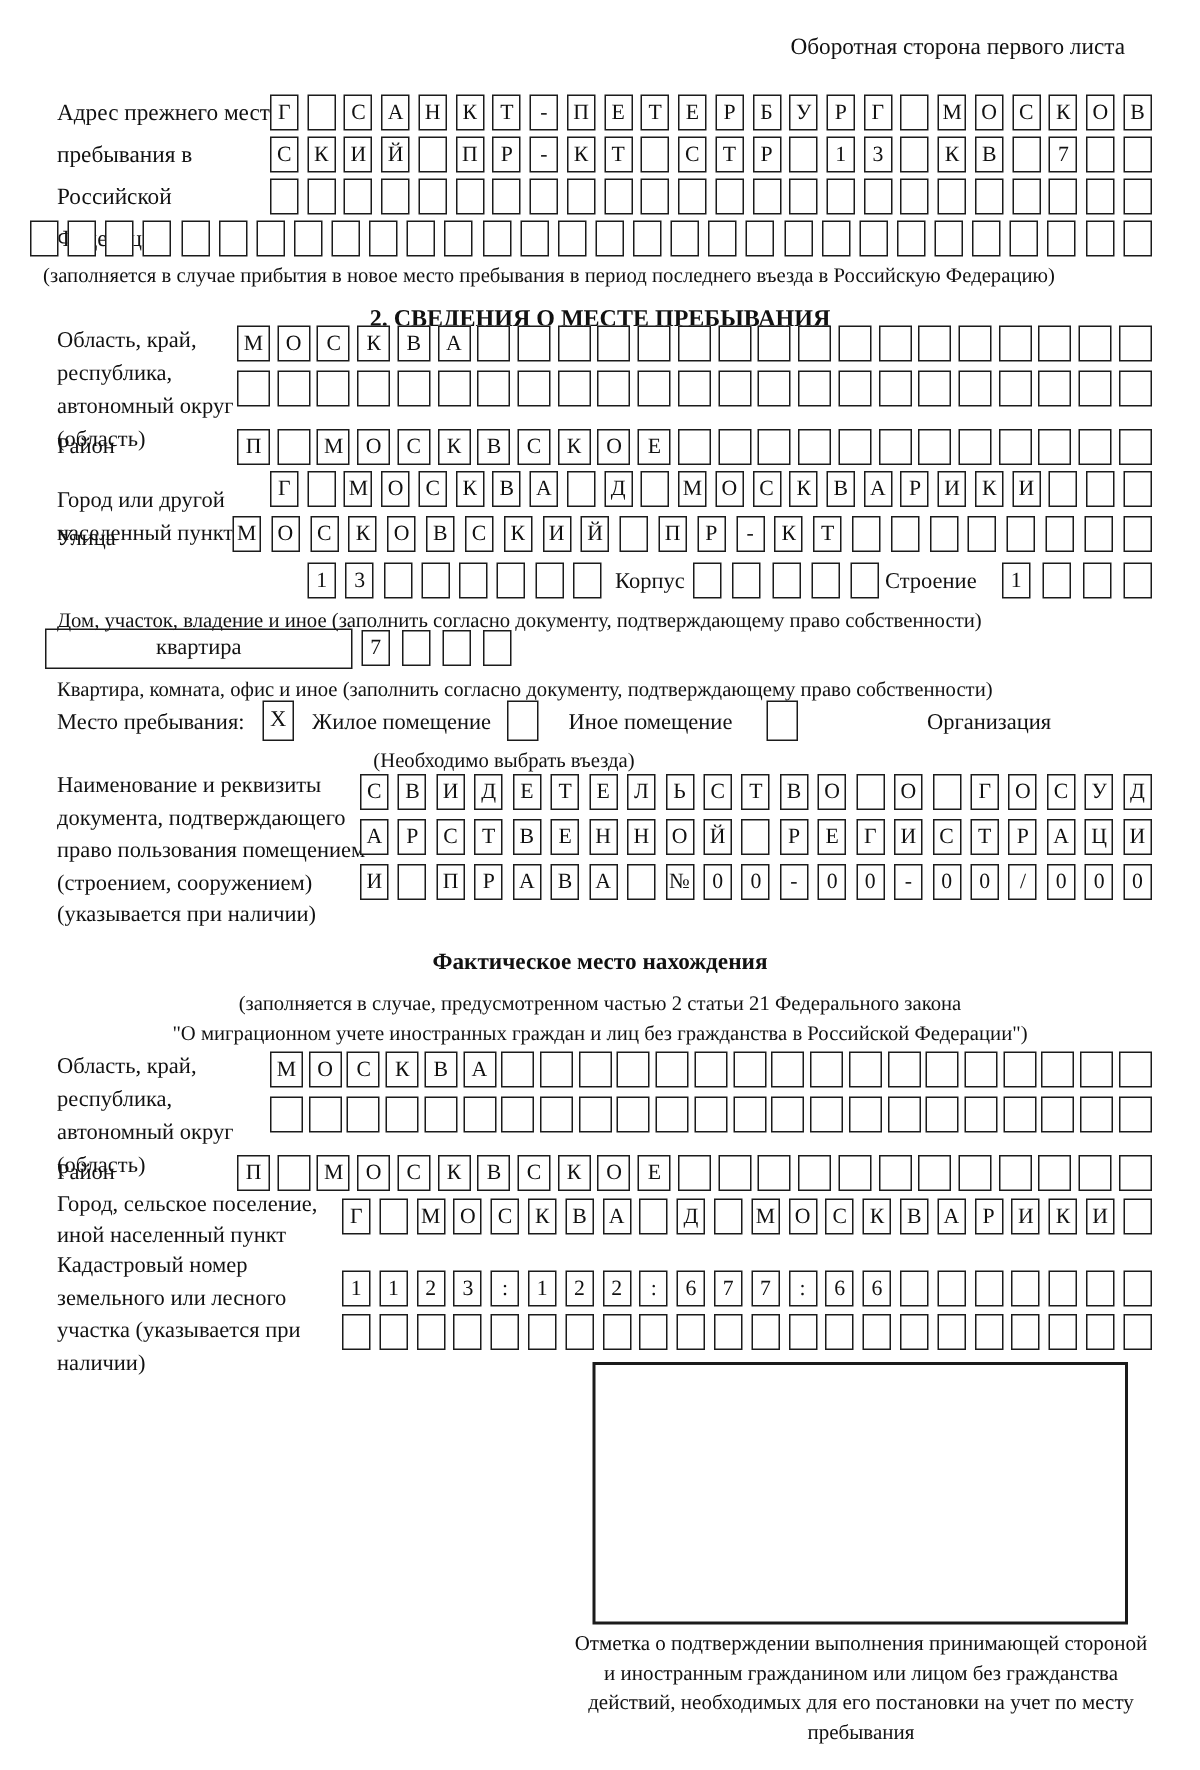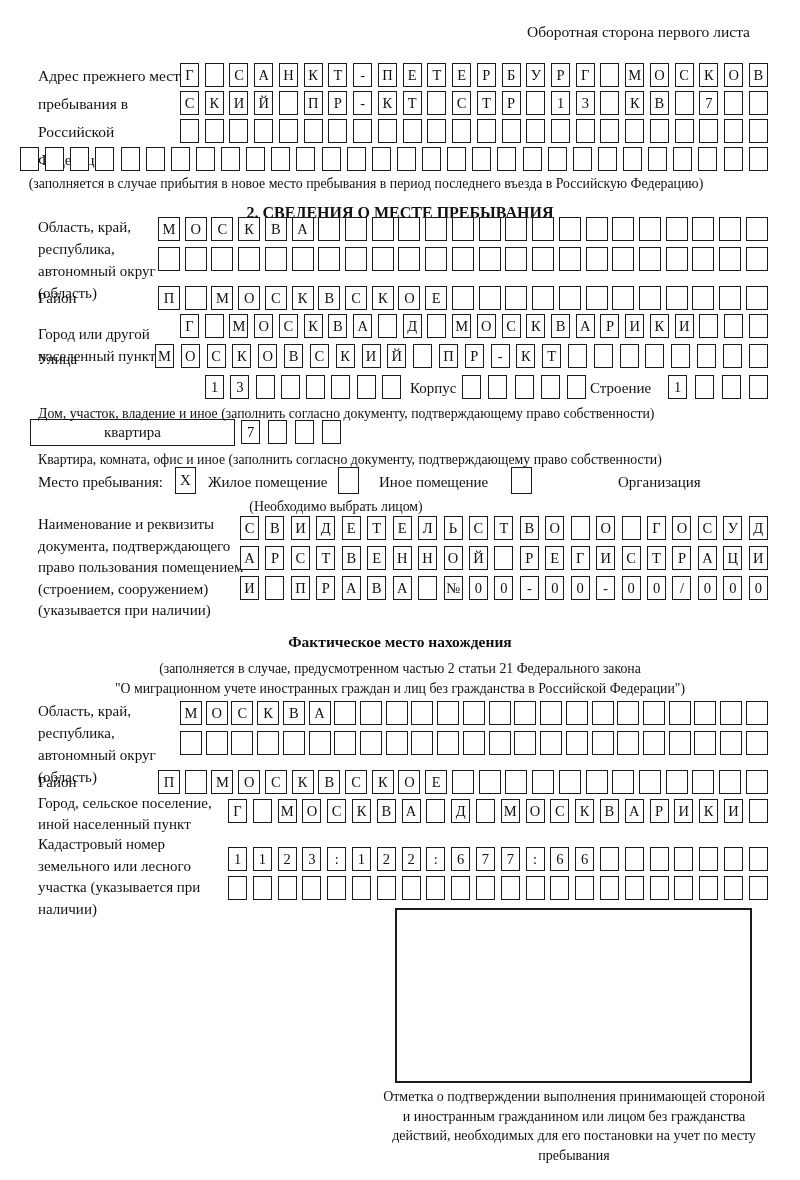--- a/index.html
+++ b/index.html
@@ -348,21 +348,21 @@
     </div>
   <div class="abs note" style="top:451px;left:38px;">Квартира, комната, офис и иное (заполнить согласно документу, подтверждающему право собственности)</div>
 
   <div class="abs lbl" style="top:471px;left:38px;">Место пребывания:</div>
   <div class="checkbox" style="top:467px;left:175px;">X</div>
   <div class="abs lbl" style="top:471px;left:208px;">Жилое помещение</div>
   <div class="checkbox" style="top:467px;left:338px;"></div>
   <div class="abs lbl" style="top:471px;left:379px;">Иное помещение</div>
   <div class="checkbox" style="top:467px;left:511px;"></div>
   <div class="abs lbl" style="top:471px;left:587px;margin-left:31px;">Организация</div>
-  <div class="abs note center" style="top:498px;left:196px;width:280px;">(Необходимо выбрать лицом)</div>
+  <div class="abs note center" style="top:498px;left:196px;width:280px;">(Необходимо выбрать въезда)</div>
 
   <div class="abs lbl" style="top:514px;left:38px;width:208px;line-height:21.5px;">Наименование и реквизиты документа, подтверждающего право пользования помещением (строением, сооружением) (указывается при наличии)</div>
   <div class="boxrow" style="top:516px;left:240px;width:528px;">
       <span class="cell">С</span>
       <span class="cell">В</span>
       <span class="cell">И</span>
       <span class="cell">Д</span>
       <span class="cell">Е</span>
       <span class="cell">Т</span>
       <span class="cell">Е</span>

